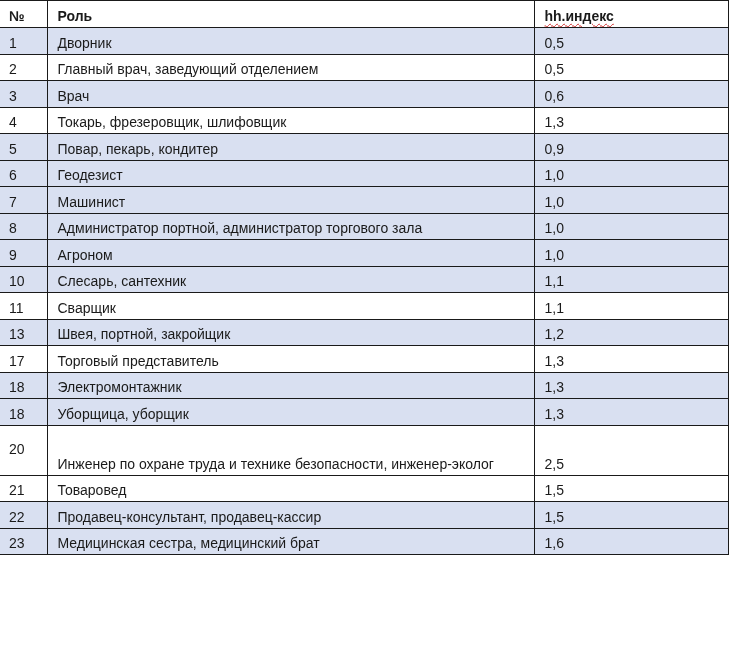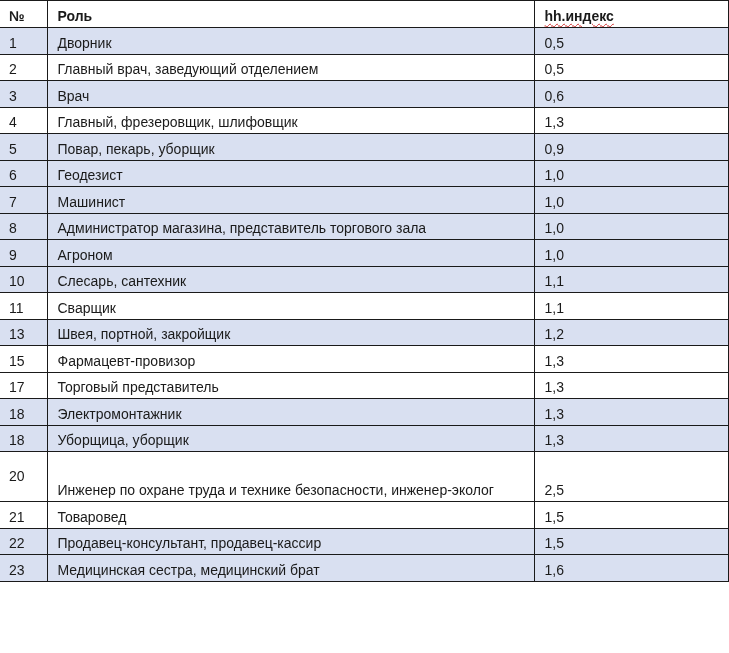--- a/index.html
+++ b/index.html
@@ -64,41 +64,41 @@
         <td>Главный врач, заведующий отделением</td>
         <td>0,5</td>
       </tr>
       <tr class="shaded">
         <td>3</td>
         <td>Врач</td>
         <td>0,6</td>
       </tr>
       <tr>
         <td>4</td>
-        <td>Главный, фрезеровщик, шлифовщик</td>
+        <td>Токарь, фрезеровщик, шлифовщик</td>
         <td>1,3</td>
       </tr>
       <tr class="shaded">
         <td>5</td>
-        <td>Повар, пекарь, уборщик</td>
+        <td>Повар, пекарь, кондитер</td>
         <td>0,9</td>
       </tr>
       <tr class="shaded">
         <td>6</td>
         <td>Геодезист</td>
         <td>1,0</td>
       </tr>
       <tr class="shaded">
         <td>7</td>
         <td>Машинист</td>
         <td>1,0</td>
       </tr>
       <tr class="shaded">
         <td>8</td>
-        <td>Администратор магазина, представитель торгового зала</td>
+        <td>Администратор портной, администратор торгового зала</td>
         <td>1,0</td>
       </tr>
       <tr class="shaded">
         <td>9</td>
         <td>Агроном</td>
         <td>1,0</td>
       </tr>
       <tr class="shaded">
         <td>10</td>
         <td>Слесарь, сантехник</td>
@@ -106,25 +106,20 @@
       </tr>
       <tr>
         <td>11</td>
         <td>Сварщик</td>
         <td>1,1</td>
       </tr>
       <tr class="shaded">
         <td>13</td>
         <td>Швея, портной, закройщик</td>
         <td>1,2</td>
-      </tr>
-      <tr>
-        <td>15</td>
-        <td>Фармацевт-провизор</td>
-        <td>1,3</td>
       </tr>
       <tr>
         <td>17</td>
         <td>Торговый представитель</td>
         <td>1,3</td>
       </tr>
       <tr class="shaded">
         <td>18</td>
         <td>Электромонтажник</td>
         <td>1,3</td>

